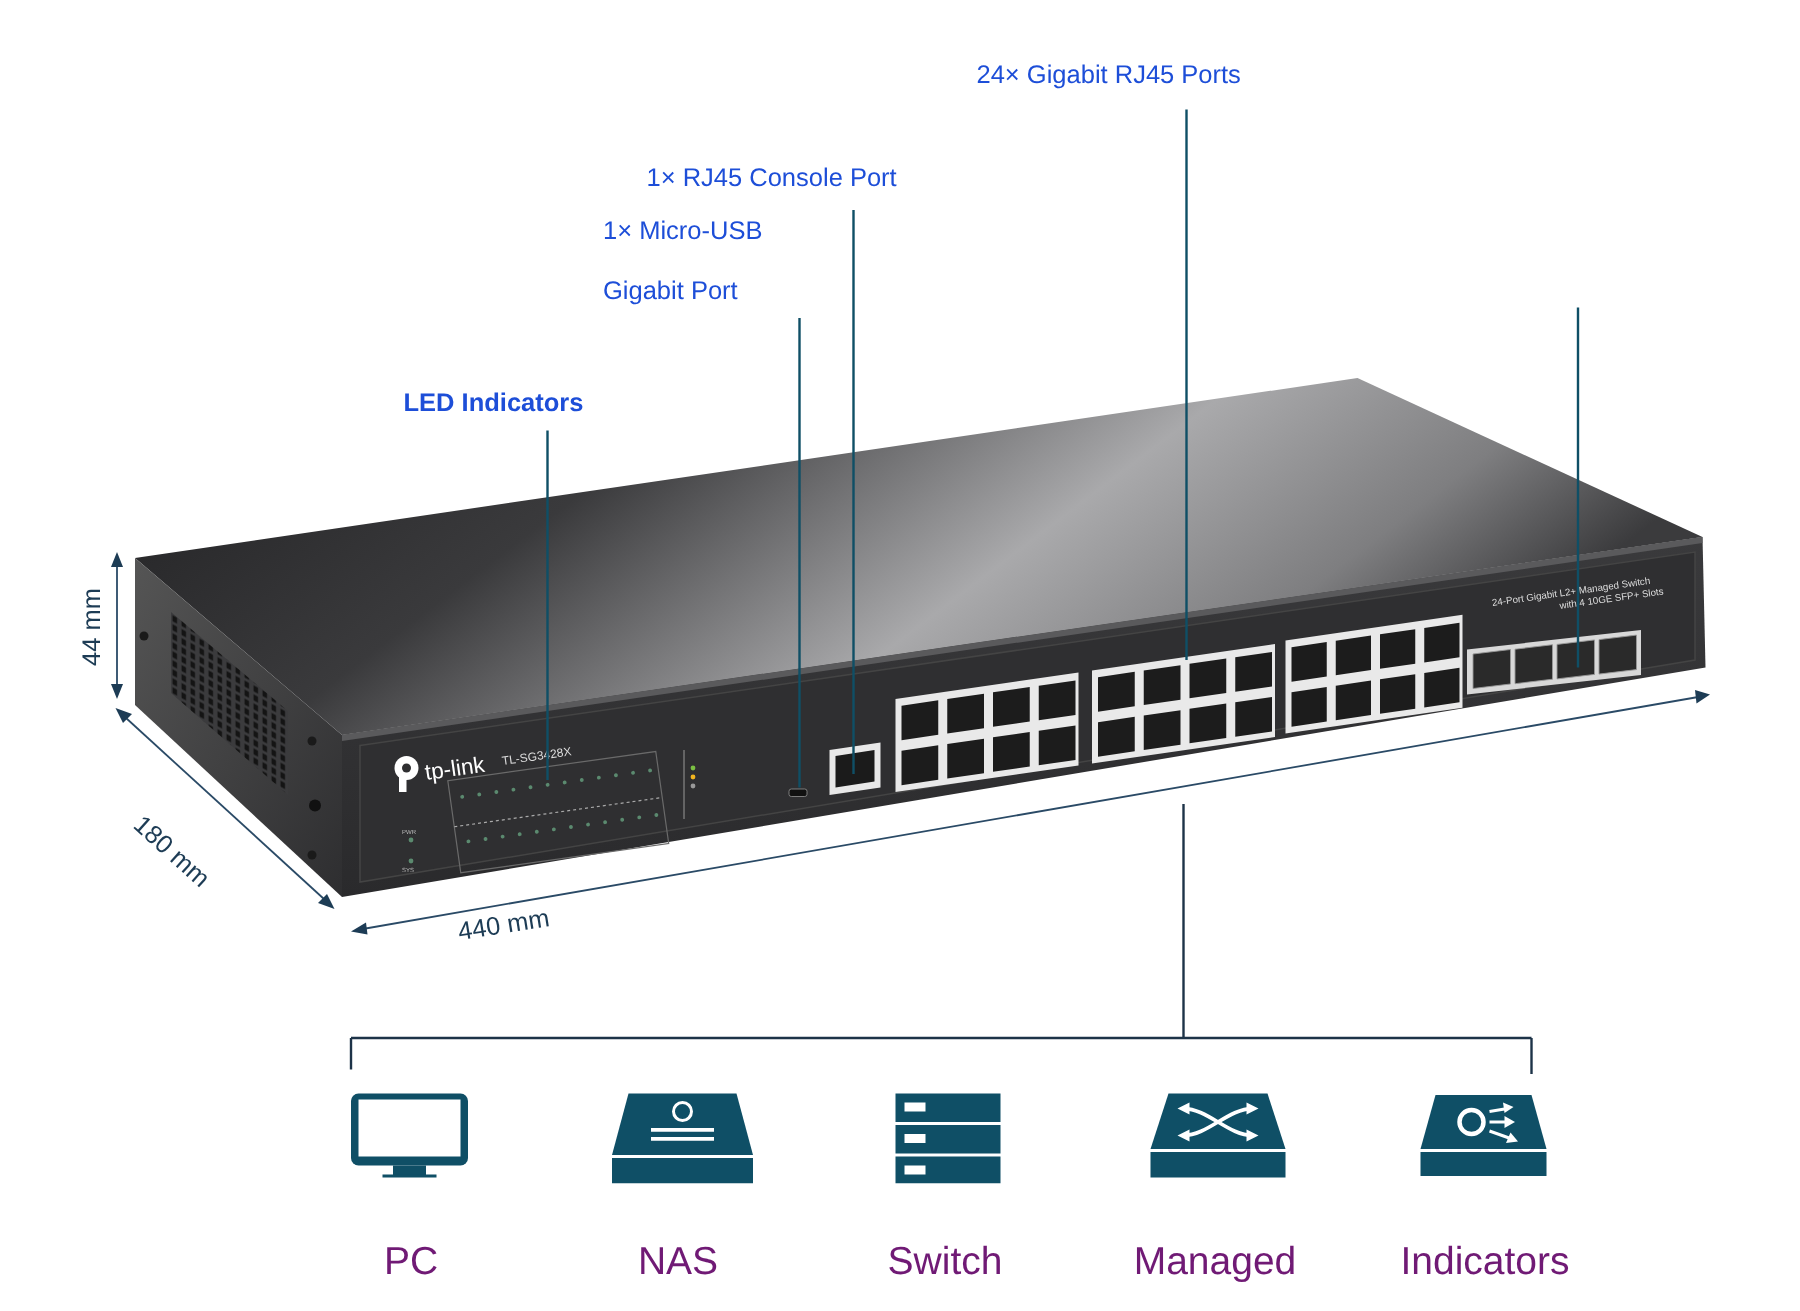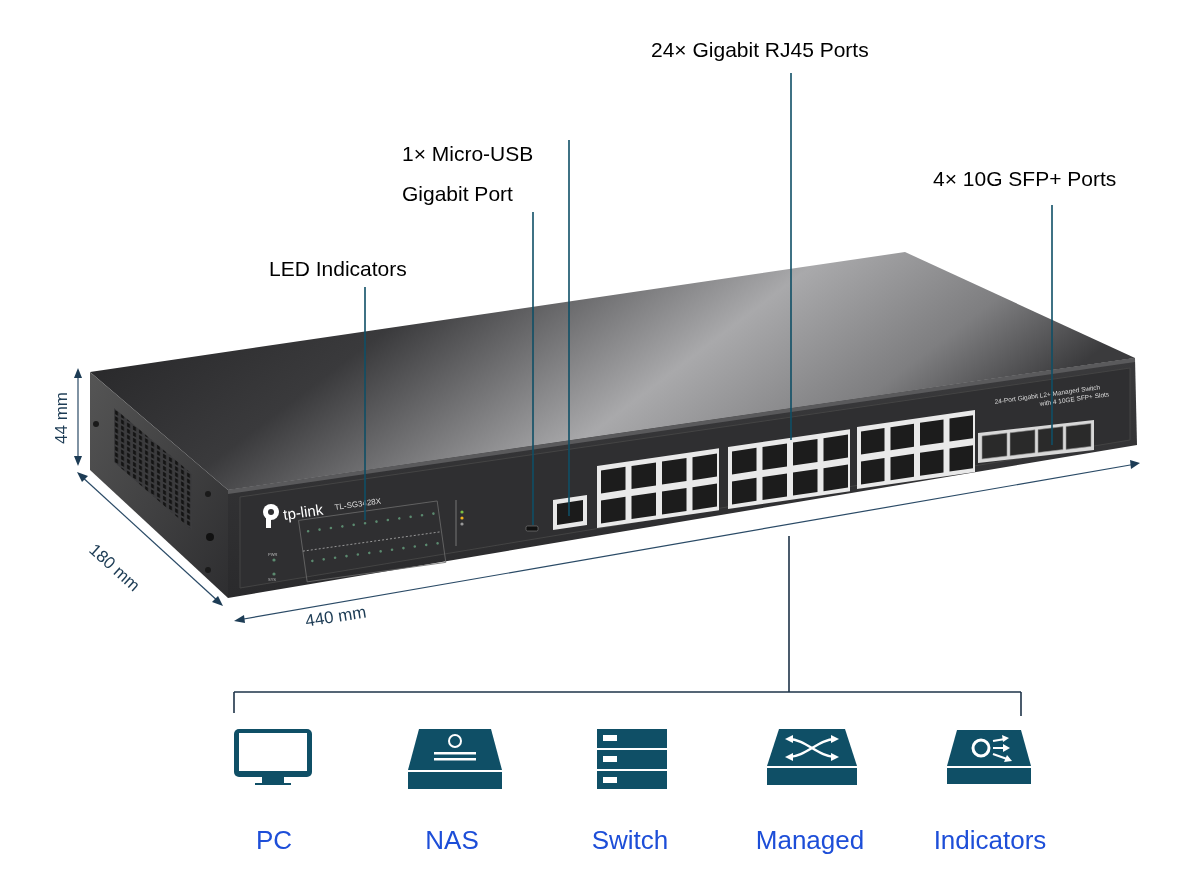--- a/index.html
+++ b/index.html
@@ -1,22 +1,22 @@
 <!DOCTYPE html>
 <html><head>
   <meta charset="utf-8">
   <style>
     html, body { margin: 0; padding: 0; background: #ffffff; }
     body { width: 1200px; height: 874px; position: relative; overflow: hidden;
            font-family: "Liberation Sans", "DejaVu Sans", sans-serif; color: #17364a; }
     .stage { position: absolute; left: 0; top: 0; width: 1200px; height: 874px; }
-    .callout { position: absolute; font-size: 21px; line-height: 27px; color: #000000; white-space: nowrap; }
+    .callout { position: absolute; font-size: 17px; line-height: 27px; color: #1d4ed8; white-space: nowrap; }
     .dim { position: absolute; font-size: 17px; color: #1d3c55; white-space: nowrap; }
     .device { position: absolute; width: 140px; text-align: center; }
-    .device .label { position: absolute; left: 0; right: 0; top: 98px; font-size: 26px; color: #1d4ed8; }
+    .device .label { position: absolute; left: 0; right: 0; top: 98px; font-size: 26px; color: #701a75; }
     .device svg { position: absolute; left: 25px; top: 0; }
     svg text { font-family: "Liberation Sans", "DejaVu Sans", sans-serif; }
   </style>
 </head>
 <body>
 
 <div class="stage">
 
   <svg width="1200" height="874" style="position:absolute;left:0;top:0">
     <defs>
@@ -180,24 +180,24 @@
 
     <g stroke="#1d3348" stroke-width="1.6" fill="none">
       <line x1="789" y1="536" x2="789" y2="692"></line>
       <line x1="234" y1="692" x2="1021" y2="692"></line>
       <line x1="234" y1="692" x2="234" y2="713"></line>
       <line x1="1021" y1="692" x2="1021" y2="716"></line>
     </g>
   </svg>
 
   <div class="callout" style="left:651px;top:36px;">24× Gigabit RJ45 Ports</div>
+  <div class="callout" style="left:431px;top:105px;">1× RJ45 Console Port</div>
   <div class="callout" style="left:402px;top:140px;">1× Micro-USB</div>
   <div class="callout" style="left:402px;top:180px;">Gigabit Port</div>
-  <div class="callout" style="left:933px;top:165px;">4× 10G SFP+ Ports</div>
-  <div class="callout" style="left:269px;top:255px;">LED Indicators</div>
+  <div class="callout" style="left:269px;top:255px;font-weight:bold;">LED Indicators</div>
 
   <div class="dim" style="left:36px;top:408px;transform:rotate(-90deg);transform-origin:center;">44 mm</div>
   <div class="dim" style="left:98px;top:540px;transform:rotate(42deg);transform-origin:left top;">180 mm</div>
   <div class="dim" style="left:304px;top:612px;transform:rotate(-9deg);transform-origin:left top;">440 mm</div>
 
   <div class="device" style="left:204px;top:727px;">
     <svg width="90" height="60" viewBox="0 0 90 60">
       <rect x="5" y="2" width="78" height="48" rx="5" fill="#0f4f66"></rect>
       <rect x="10" y="6" width="68" height="38" fill="#fff"></rect>
       <rect x="33" y="50" width="22" height="7" fill="#0f4f66"></rect>

